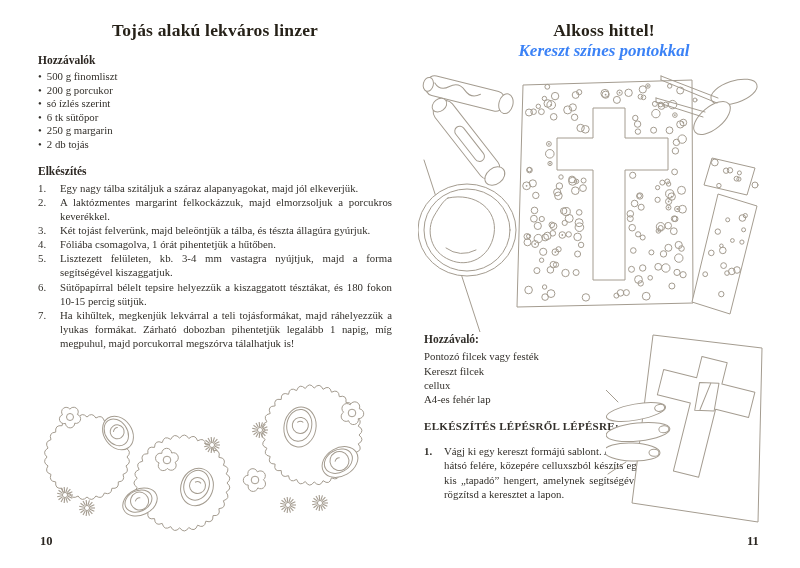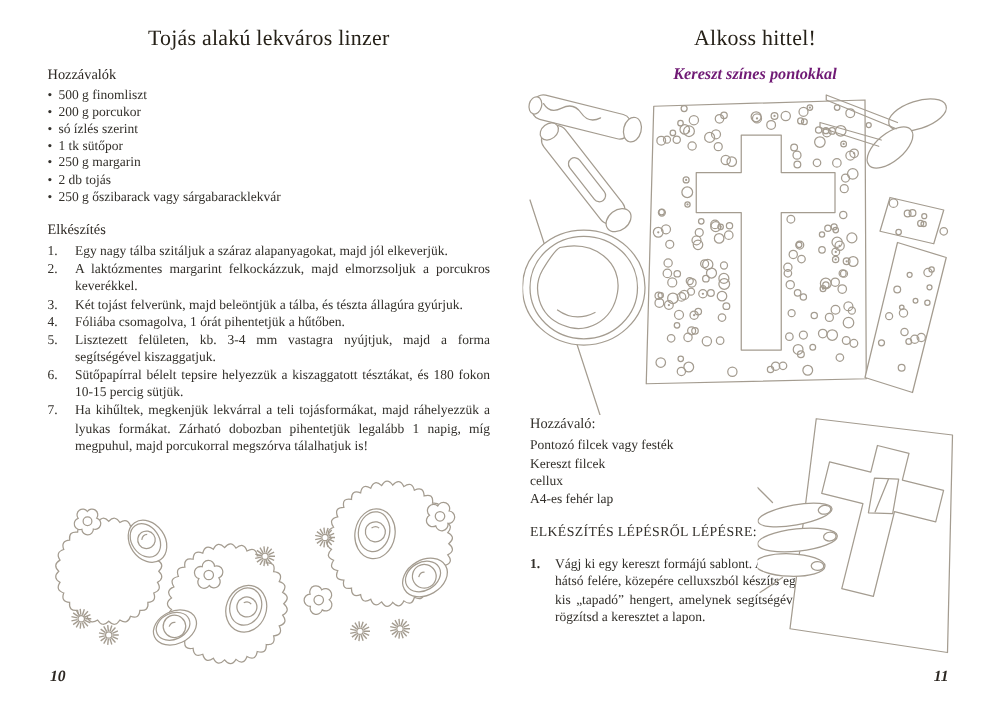--- a/index.html
+++ b/index.html
@@ -1,58 +1,57 @@
 <!DOCTYPE html>
 <html><head>
 <meta charset="utf-8">
 <style>
   html,body{margin:0;padding:0}
   body{width:800px;height:568px;background:#ffffff;font-family:"Liberation Serif",serif;
        color:#33302b;position:relative;overflow:hidden}
   .abs{position:absolute}
-  h1,h2,h3{margin:0;font-weight:normal}
+  h1,h2,h3{margin:0;font-weight:bold}
   .title{font-size:17.5px;text-align:center;letter-spacing:.2px;color:#262118}
   #left-col{left:38px;top:20px;width:354px}
   .sec-h{font-size:11.5px;margin:13px 0 4px;color:#2c2722}
   ul.ing{list-style:none;margin:0;padding:0;font-size:10.8px;line-height:1.26}
   ul.ing .b{margin-right:5px}
   ol.steps{list-style:none;margin:2px 0 0;padding:0;font-size:10.8px;line-height:1.31}
   ol.steps li{display:grid;grid-template-columns:22px 1fr}
   ol.steps .t{text-align:justify}
   #right-title-block{left:420px;top:20px;width:368px;text-align:center}
-  .subtitle{font-size:13px;font-style:italic;font-weight:bold;margin-top:10px;color:#701a75}
+  .subtitle{font-size:17px;font-style:italic;font-weight:bold;margin-top:0;color:#3b82f6}
   #materials{left:424px;top:332px;width:215px;font-size:10.8px;line-height:1.33}
   #materials h3{font-size:11.5px;margin-bottom:2px}
   #steps-right{left:424px;top:420px;width:218px}
   #steps-right h3{font-size:11px;letter-spacing:.3px}
   .step{display:grid;grid-template-columns:20px 1fr;font-size:10.8px;line-height:1.33;margin-top:12px}
   .step .n{font-weight:bold}
   .step .t{text-align:justify}
-  .pn{font-size:12.5px;font-weight:bold;font-style:italic;color:#2c2722}
+  .pn{font-size:12.5px;font-weight:bold;color:#2c2722}
   #pn-left{left:40px;top:534px}
   #pn-right{left:747px;top:534px}
   svg{display:block}
   .ln{stroke:#a49c90;stroke-width:1;fill:none;stroke-linecap:round;stroke-linejoin:round}
   .lnw{stroke:#a49c90;stroke-width:1;fill:#fff;stroke-linejoin:round}
 </style>
 </head>
 <body>
 
 <div class="abs" id="left-col">
   <h1 class="title">Tojás alakú lekváros linzer</h1>
 
   <h2 class="sec-h">Hozzávalók</h2>
   <ul class="ing">
     <li><span class="b">•</span><span>500 g finomliszt</span></li>
     <li><span class="b">•</span><span>200 g porcukor</span></li>
     <li><span class="b">•</span><span>só ízlés szerint</span></li>
-    <li><span class="b">•</span><span>1 tk sütőpor</span></li>
+    <li><span class="b">•</span><span>6 tk sütőpor</span></li>
     <li><span class="b">•</span><span>250 g margarin</span></li>
     <li><span class="b">•</span><span>2 db tojás</span></li>
-    <li><span class="b">•</span><span>250 g őszibarack vagy sárgabaracklekvár</span></li>
   </ul>
 
   <h2 class="sec-h">Elkészítés</h2>
   <ol class="steps">
     <li>
         <span class="n">1.</span>
         <span class="t">Egy nagy tálba szitáljuk a száraz alapanyagokat, majd jól elkeverjük.</span>
       </li>
     <li>
         <span class="n">2.</span>

